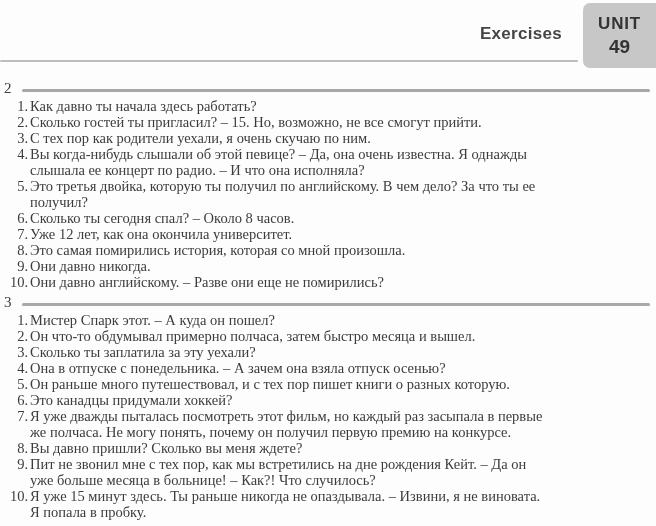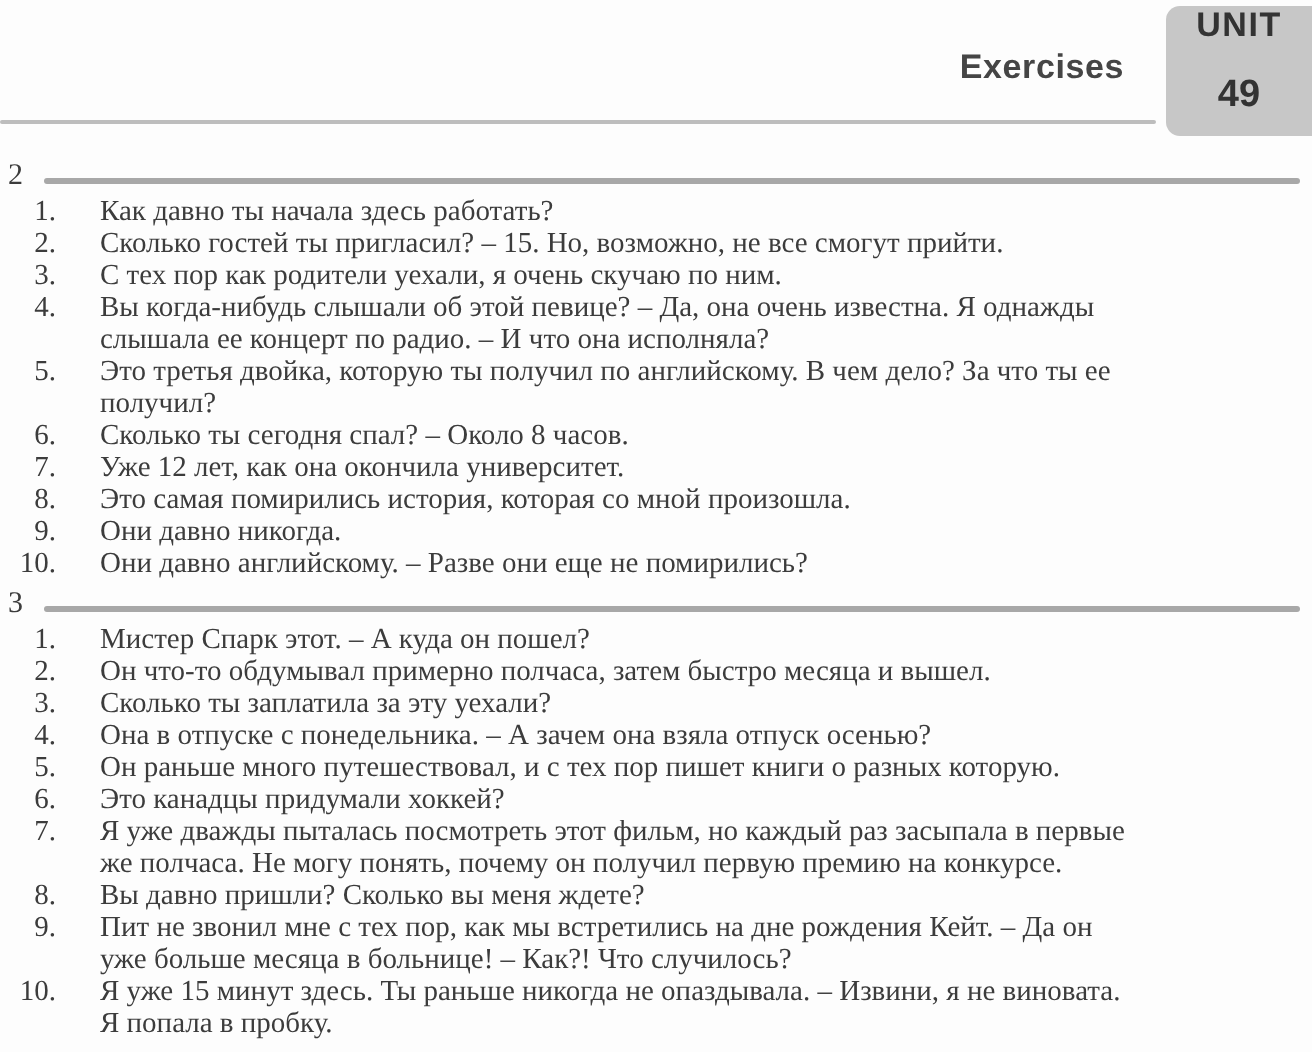--- a/index.html
+++ b/index.html
@@ -20,43 +20,43 @@
   }
   .unit-badge{
     position:absolute;top:3px;right:0;
     width:73px;height:65px;
     background:#c7c7c7;
     border-radius:7px 0 0 7px;
     text-align:center;
     font-family:"Liberation Sans", sans-serif;
     font-weight:bold;color:#333;
   }
-  .unit-badge .unit-word{display:block;font-size:17px;letter-spacing:0.8px;}
-  .unit-badge .unit-num{display:block;margin-top:14px;font-size:19px;}
+  .unit-badge .unit-word{display:block;margin-top:11px;font-size:17px;letter-spacing:0.8px;}
+  .unit-badge .unit-num{display:block;margin-top:2px;font-size:19px;}
   .header-rule{
     position:absolute;top:60px;left:0;
     width:578px;height:2px;background:#bdbdbd;border-radius:1px;
   }
   
   .section{position:absolute;left:0;width:656px;}
   .section-2{top:81px;}
   .section-3{top:295px;}
   .section-head{display:flex;align-items:center;height:15px;}
   .section-number{
     flex:none;width:14px;margin-left:4px;
     font-size:15px;line-height:15px;color:#3c3c3c;text-align:left;
   }
   .section-rule{
     flex:1;height:3px;background:#a8a8a8;
     margin-left:4px;margin-right:6px;margin-top:4px;border-radius:2px;
   }
   .exercise-list{margin-top:2px;}
   .item{display:flex;font-size:14.5px;line-height:16px;}
   .item .num{flex:none;width:28px;text-align:right;}
-  .item .txt{flex:1;margin-left:22px;padding-right:14px;white-space:pre-line;}
+  .item .txt{flex:1;margin-left:2px;padding-right:14px;white-space:pre-line;}
 </style>
 </head>
 <body>
 
 <div class="page">
 
   <div class="title">Exercises</div>
 
   <div class="unit-badge">
     <span class="unit-word">UNIT</span>

